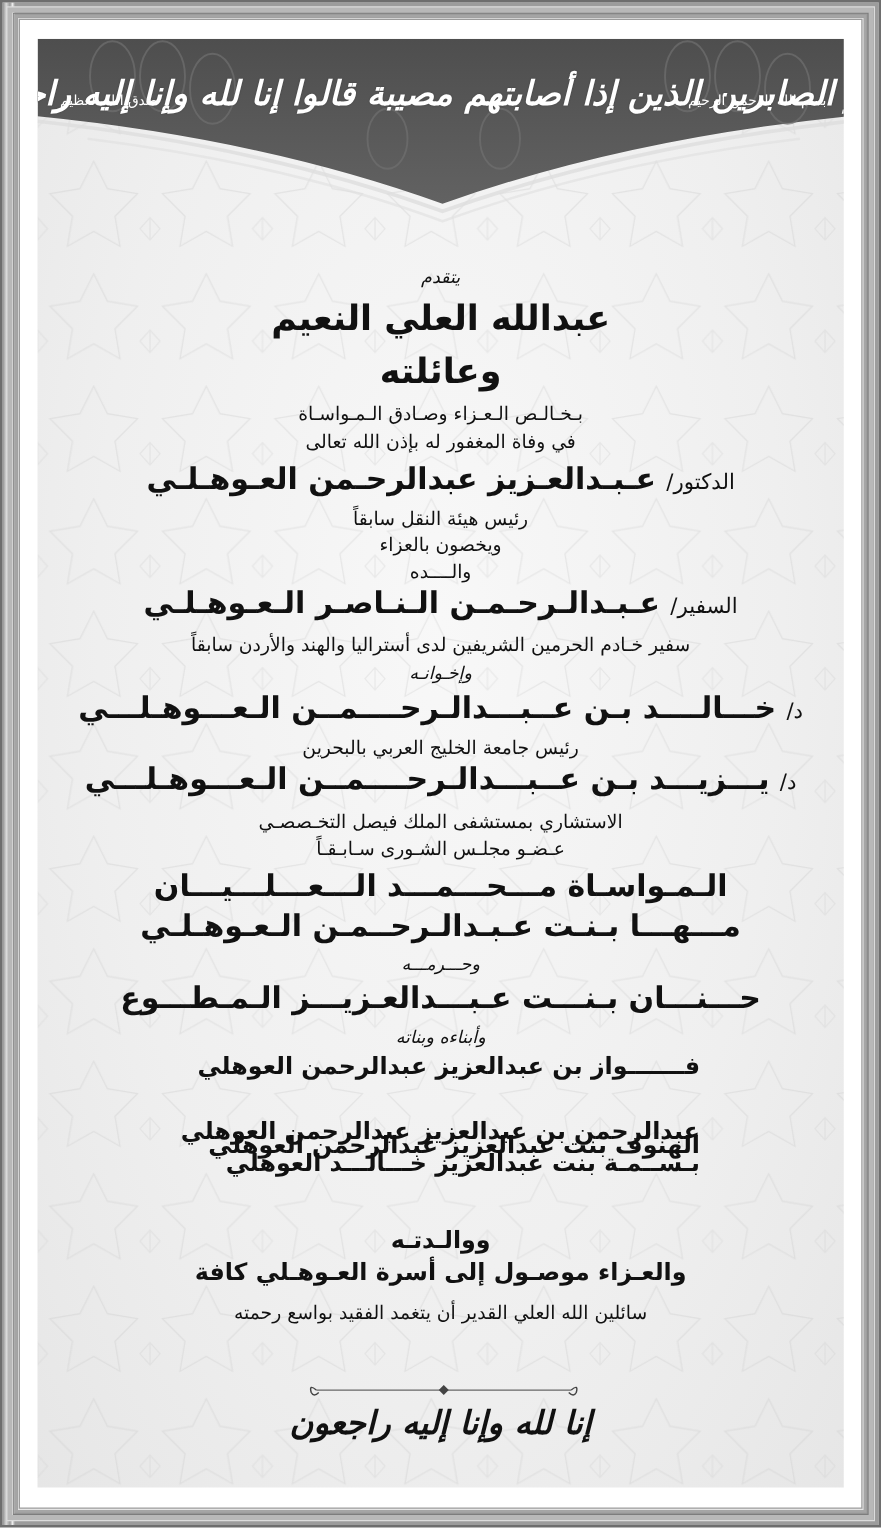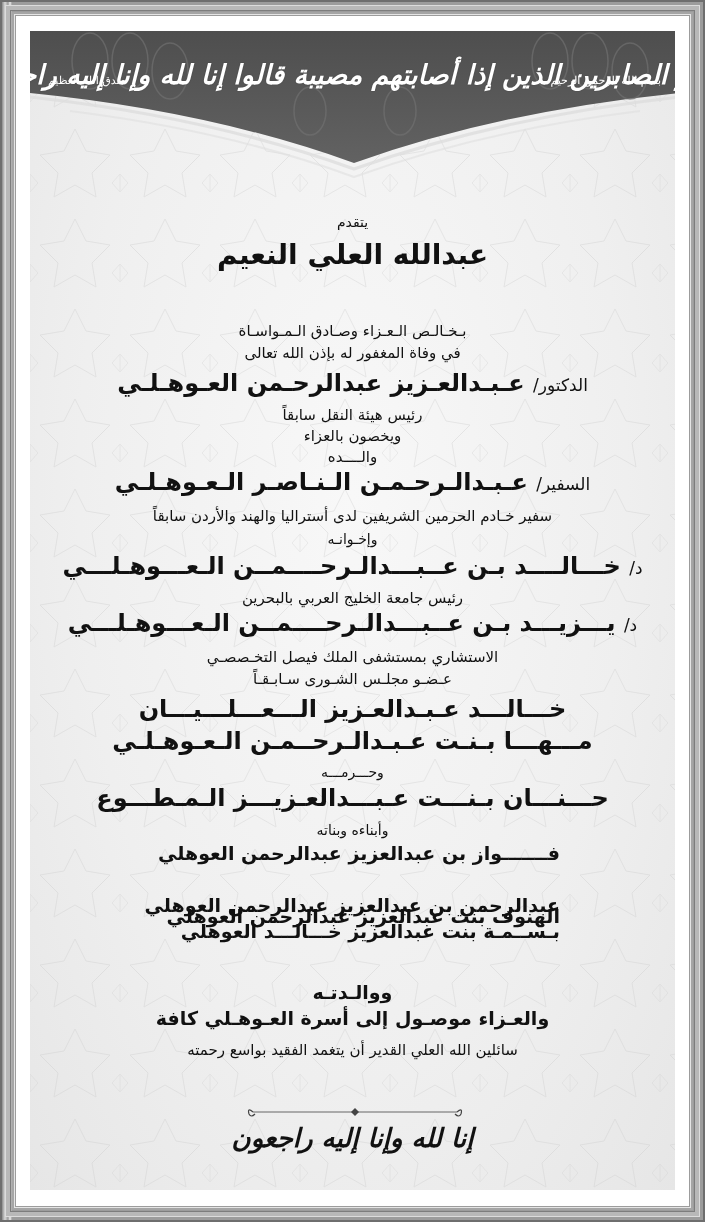--- a/index.html
+++ b/index.html
@@ -85,21 +85,21 @@
       font-size: 11px;
     }
     .line {
       position: absolute;
       left: 0; right: 0;
       text-align: center;
       white-space: nowrap;
       direction: rtl;
       color: #111;
     }
-    .sm { font-size: 14px; }
+    .sm { font-size: 14px; font-style: italic; }
     .md { font-size: 15px; }
     .xl { font-size: 28px; font-weight: bold; letter-spacing: 1px; }
     .lg { font-size: 24px; font-weight: bold; letter-spacing: 1px; }
     .family-row {
       position: absolute;
       right: 115px;
       width: 420px;
       text-align: right;
       white-space: nowrap;
       font-size: 19px;
@@ -175,20 +175,21 @@
           <ellipse cx="370" cy="80" rx="16" ry="24"></ellipse>
         </g>
       </svg>
       <div class="banner-text banner-main">وبشر الصابرين الذين إذا أصابتهم مصيبة قالوا إنا لله وإنا إليه راجعون</div>
       <div class="banner-text banner-side-right">بسم الله الرحمن الرحيم</div>
       <div class="banner-text banner-side-left">صدق الله العظيم</div>
     </div>
 
     <div class="line sm" style="top:183px;">يتقدم</div>
     <div class="line xl" style="top:207px;">عبدالله العلي النعيم</div>
+    <div class="line xl" style="top:249px;">وعائلته</div>
     <div class="line md" style="top:291px;">بـخـالـص الـعـزاء وصـادق الـمـواسـاة</div>
     <div class="line md" style="top:313px;">في وفاة المغفور له بإذن الله تعالى</div>
 
     <div class="line lg" style="top:338px;">
       <span class="title-prefix">الدكتور/</span>
       <span>عـبـدالعـزيز عبدالرحـمن العـوهـلـي</span>
     </div>
     <div class="line md" style="top:375px;">رئيس هيئة النقل سابقاً</div>
     <div class="line md" style="top:396px;">ويخصون بالعزاء</div>
     <div class="line md" style="top:417px;">والــــده</div>
@@ -206,21 +207,21 @@
     </div>
     <div class="line md" style="top:558px;">رئيس جامعة الخليج العربي بالبحرين</div>
 
     <div class="line lg" style="top:578px;">
       <span class="title-prefix">د/</span>
       <span>يـــزيـــد بـن عــبـــدالـرحــــمــن الـعـــوهـلـــي</span>
     </div>
     <div class="line md" style="top:617px;">الاستشاري بمستشفى الملك فيصل التخـصصـي</div>
     <div class="line md" style="top:639px;">عـضـو مجلـس الشـورى سـابـقـاً</div>
 
-    <div class="line lg" style="top:664px;">خـــالـــد عـبـدالعـزيز الـــعـــلـــيـــان</div>
+    <div class="line lg" style="top:664px;">الـمـواسـاة مـــحـــمـــد الـــعـــلـــيـــان</div>
     <div class="line lg" style="top:696px;">مـــهـــا بـنـت عـبـدالـرحــمـن الـعـوهـلـي</div>
 
     <div class="line sm" style="top:733px;">وحـــرمـــه</div>
     <div class="line lg" style="top:753px;">حـــنـــان بـنـــت عـبـــدالعـزيـــز الـمـطـــوع</div>
 
     <div class="line sm" style="top:791px;">وأبناءه وبناته</div>
 
     <div class="family-row" style="top:811px;">فـــــــواز بن عبدالعزيز عبدالرحمن العوهلي</div>
     <div class="family-row" style="top:874px;">الهنوف بنت عبدالعزيز عبدالرحمن العوهلي</div>
     <div class="family-row" style="top:863px;">عبدالرحمن بن عبدالعزيز عبدالرحمن العوهلي</div>

